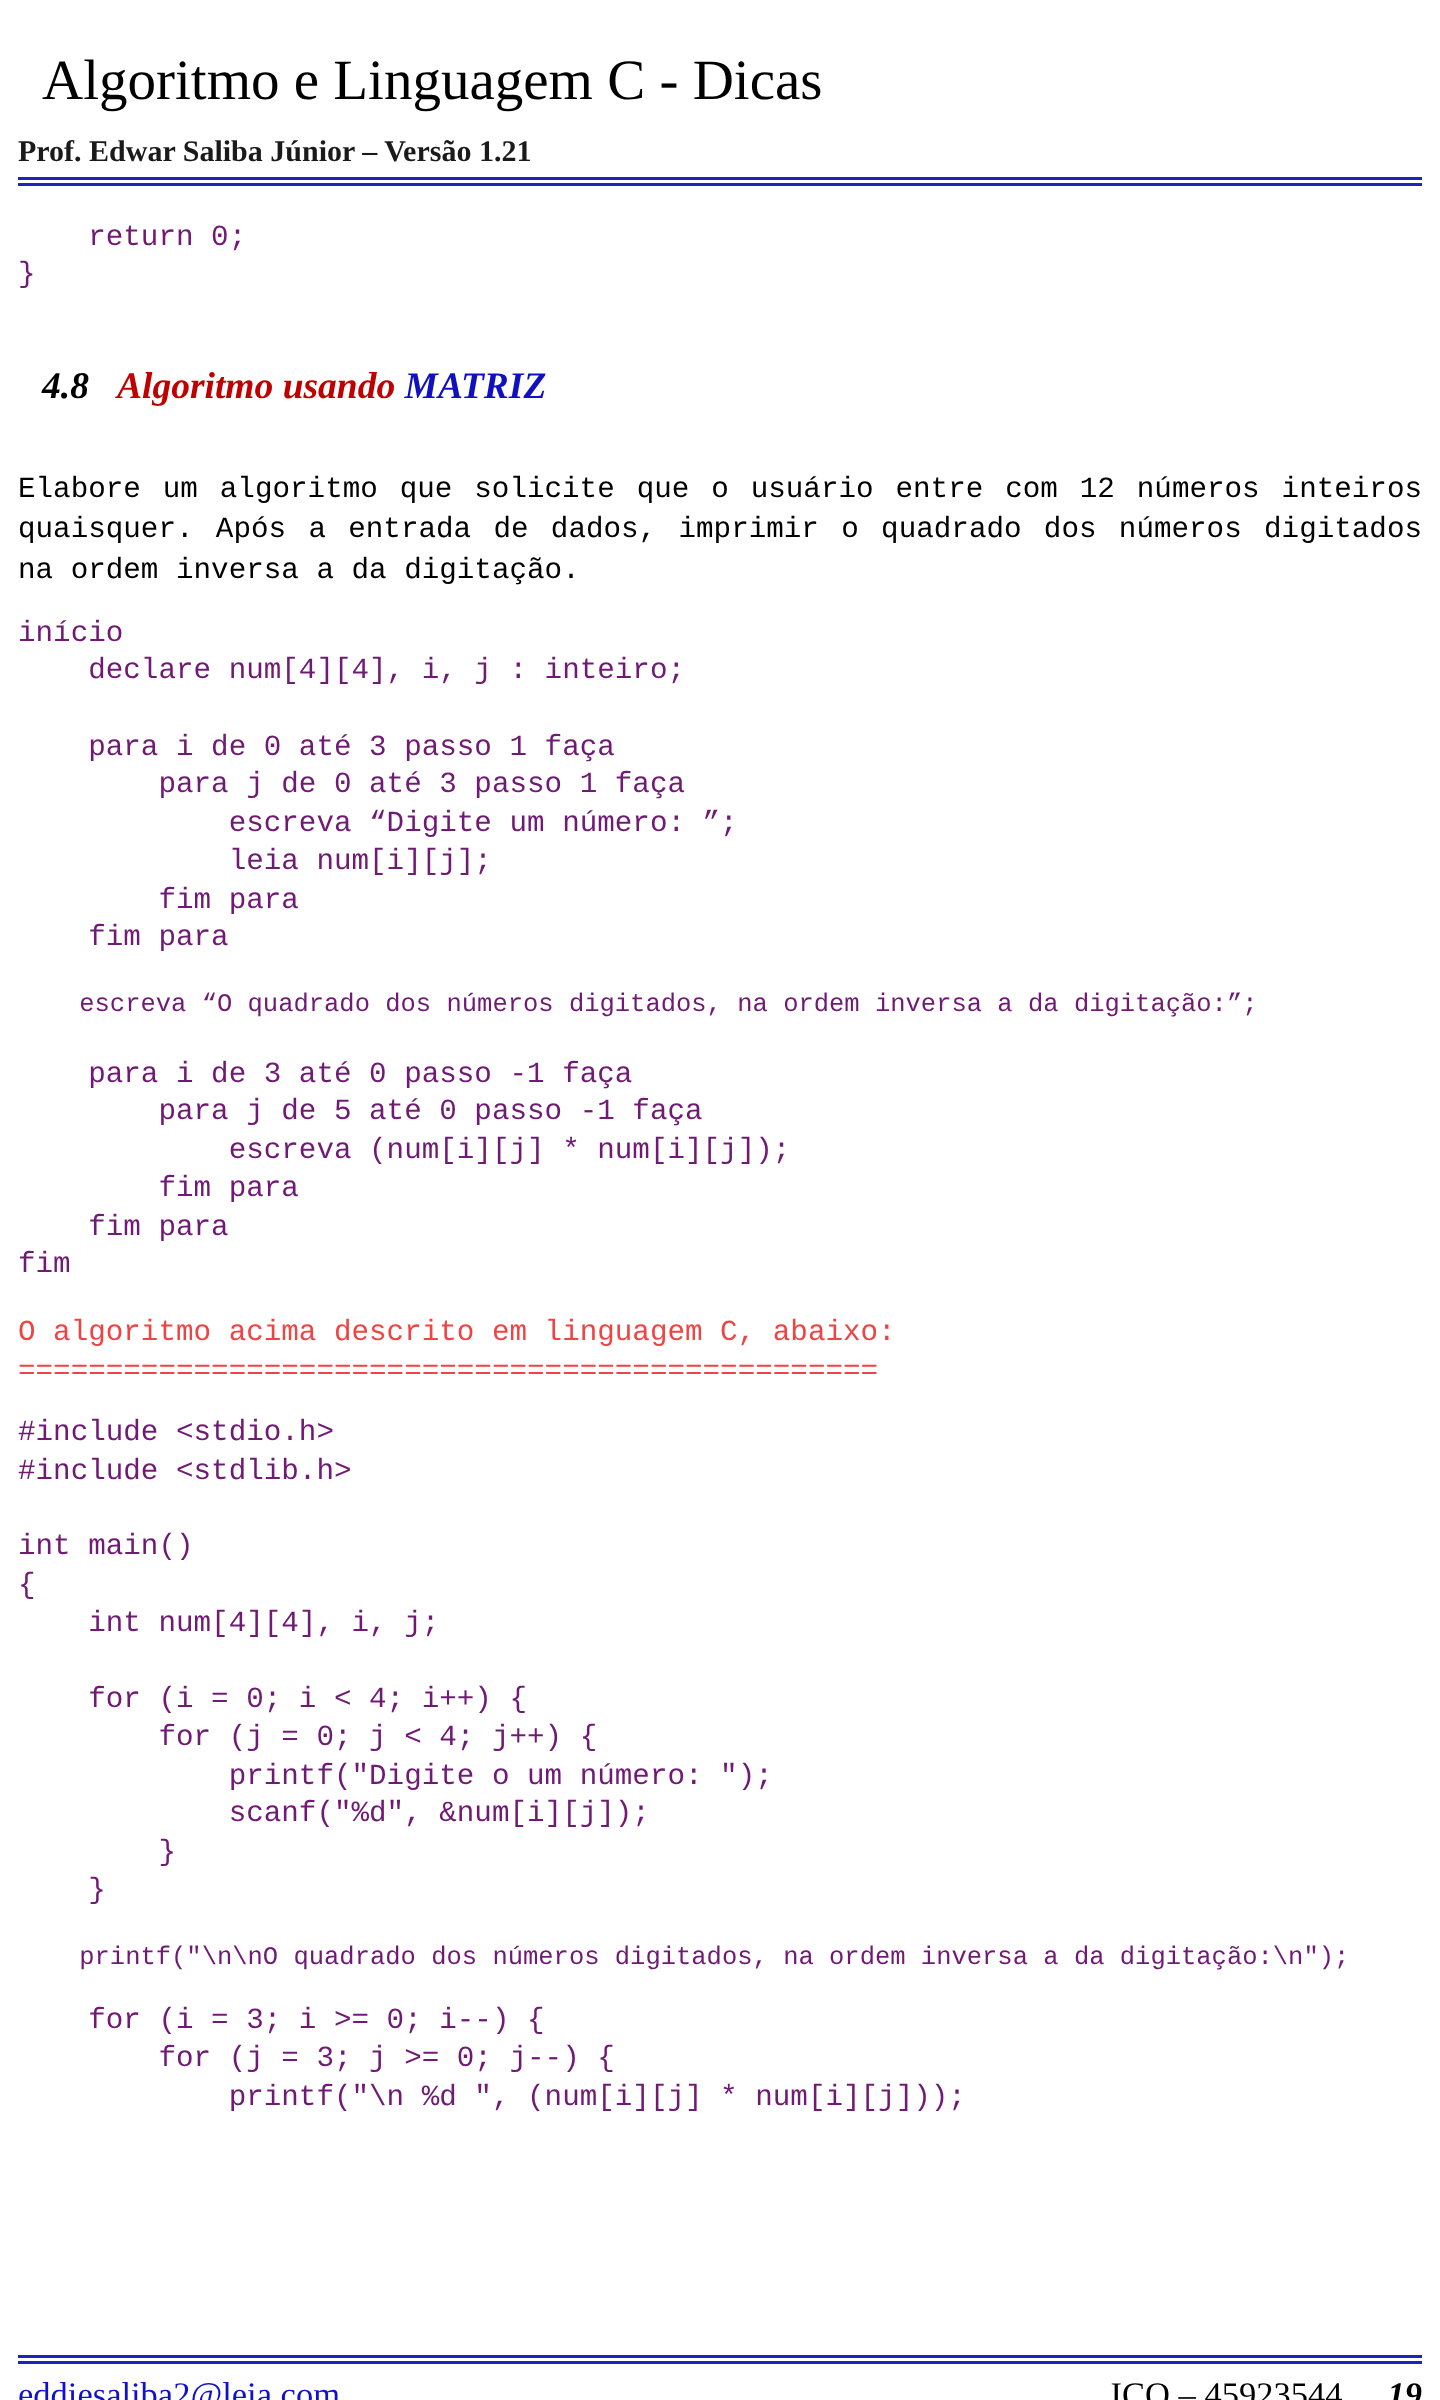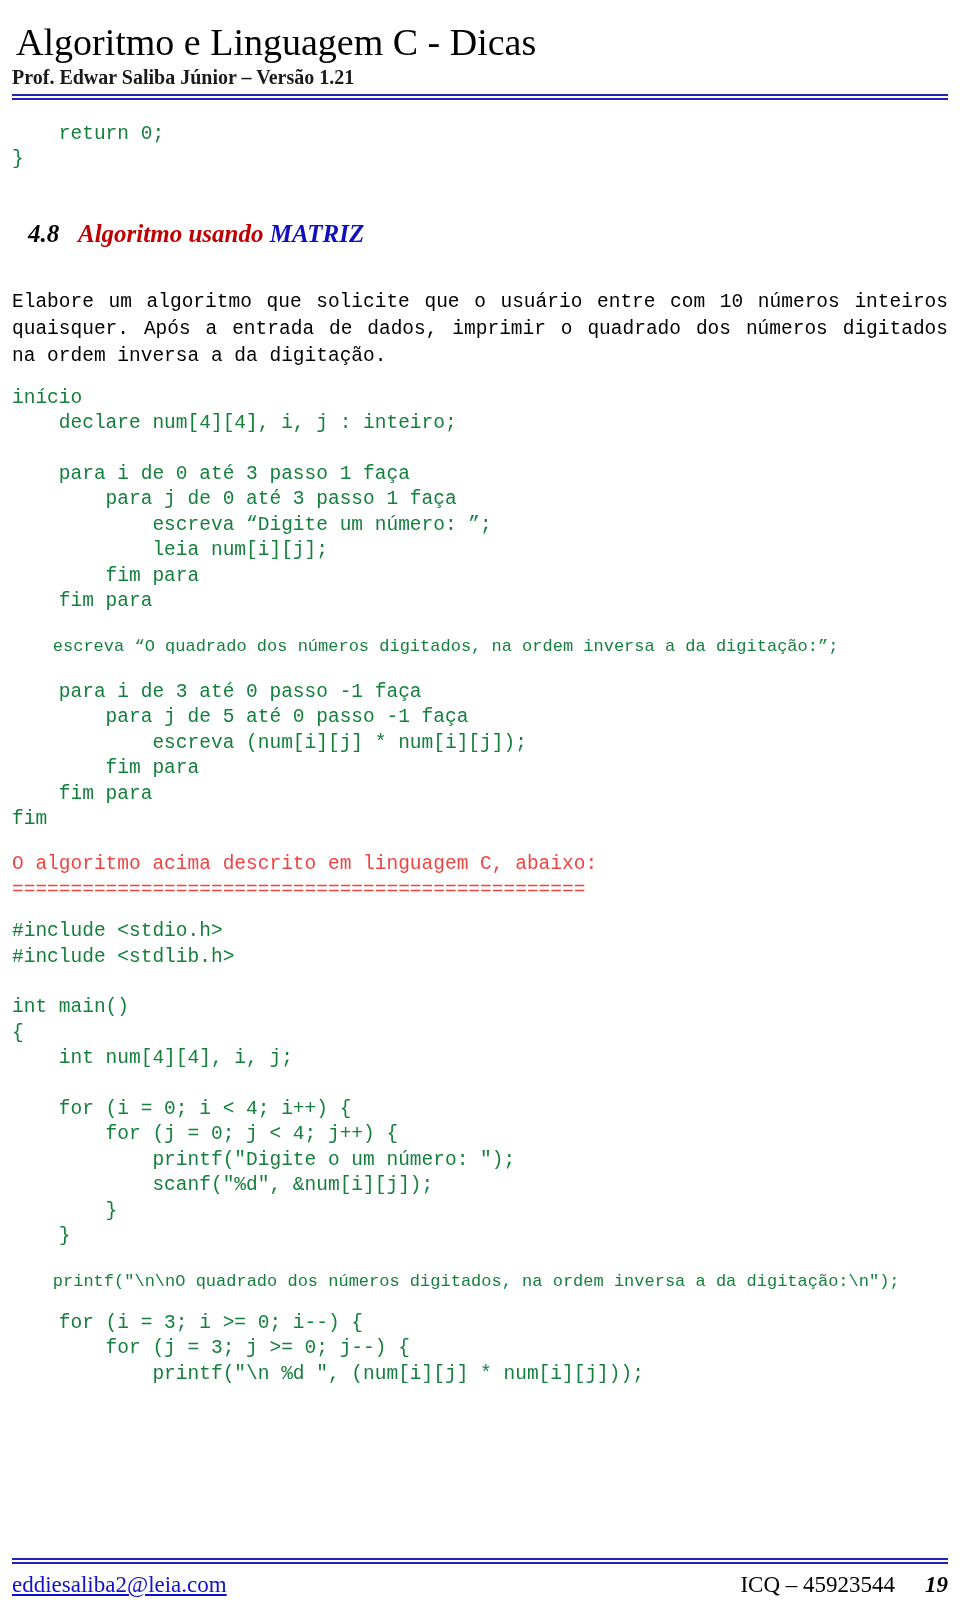--- a/index.html
+++ b/index.html
@@ -25,21 +25,21 @@
   }
 
   
   .hdr-title {
     font-family: "Liberation Serif", serif;
     font-size: 38px;
     line-height: 40px;
     font-weight: normal;
     letter-spacing: 0px;
     color: #000000;
-    margin: 4px;
+    margin: 16px;
     padding-top: 18px;
     white-space: nowrap;
   }
   .hdr-sub {
     font-family: "Liberation Serif", serif;
     font-size: 20px;
     line-height: 22px;
     font-weight: bold;
     color: #1a1a1a;
     margin: 2px 0 0 0;
@@ -64,21 +64,21 @@
     font-size: 19.5px;
     line-height: 25.4px;
     white-space: pre;
   }
   .mono-wrap {
     font-family: "Liberation Mono", "DejaVu Sans Mono", monospace;
     font-size: 17px;
     line-height: 25.4px;
     white-space: pre-wrap;
   }
-  .code-blue { color: #15803d; }
+  .code-blue { color: #701a75; }
   .code-black { color: #ef4444; }
 
   .para-just {
     font-family: "Liberation Mono", "DejaVu Sans Mono", monospace;
     font-size: 19.5px;
     line-height: 27px;
     text-align: justify;
     color: #000000;
     margin: 0;
   }
@@ -157,21 +157,21 @@
 
     <div class="mono code-blue">    return 0;
 }</div>
 
     <div class="sp-30"></div>
 
     <div class="sec-head"><span class="sec-num">4.8</span><span class="sec-num">&nbsp;&nbsp;&nbsp;</span><span class="sec-red">Algoritmo usando </span><span class="sec-blue">MATRIZ</span></div>
 
     <div class="sp-24"></div>
 
-    <div class="para-just">Elabore um algoritmo que solicite que o usuário entre com 10 números inteiros quaisquer. Após a entrada de dados, imprimir o quadrado dos números digitados na ordem inversa a da digitação.</div>
+    <div class="para-just">Elabore um algoritmo que solicite que o usuário entre com 12 números inteiros quaisquer. Após a entrada de dados, imprimir o quadrado dos números digitados na ordem inversa a da digitação.</div>
 
     <div class="sp-16"></div>
 
     <div class="mono code-blue">início
     declare num[4][4], i, j : inteiro;
 
     para i de 0 até 3 passo 1 faça
         para j de 0 até 3 passo 1 faça
             escreva “Digite um número: ”;
             leia num[i][j];

